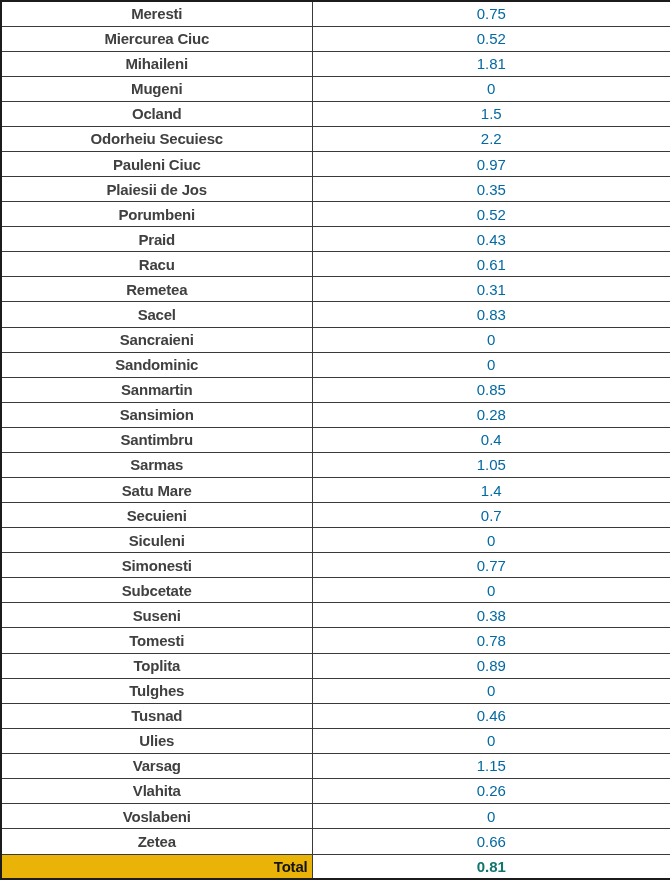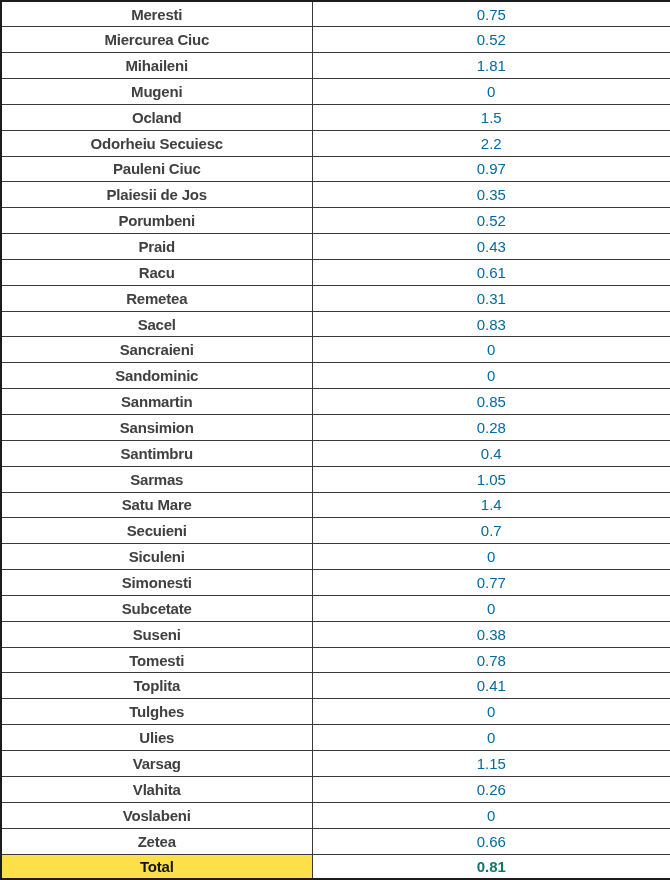--- a/index.html
+++ b/index.html
@@ -35,22 +35,23 @@
     font-size: 15px;
     color: #404040;
     letter-spacing: -0.2px;
   }
   td.value-cell {
     font-weight: normal;
     font-size: 15px;
     color: #0369a1;
   }
   tfoot td.name-cell {
-    background: #fde047;
+    background: #eab308;
     color: #141414;
+    text-align: right;
   }
   tfoot td.value-cell {
     font-weight: bold;
     color: #0f766e;
   }
 </style>
 </head>
 <body>
 
 <table class="data-table">
@@ -159,25 +160,29 @@
       <tr>
         <td class="name-cell">Suseni</td>
         <td class="value-cell">0.38</td>
       </tr>
       <tr>
         <td class="name-cell">Tomesti</td>
         <td class="value-cell">0.78</td>
       </tr>
       <tr>
         <td class="name-cell">Toplita</td>
-        <td class="value-cell">0.41</td>
+        <td class="value-cell">0.89</td>
       </tr>
       <tr>
         <td class="name-cell">Tulghes</td>
         <td class="value-cell">0</td>
+      </tr>
+      <tr>
+        <td class="name-cell">Tusnad</td>
+        <td class="value-cell">0.46</td>
       </tr>
       <tr>
         <td class="name-cell">Ulies</td>
         <td class="value-cell">0</td>
       </tr>
       <tr>
         <td class="name-cell">Varsag</td>
         <td class="value-cell">1.15</td>
       </tr>
       <tr>

